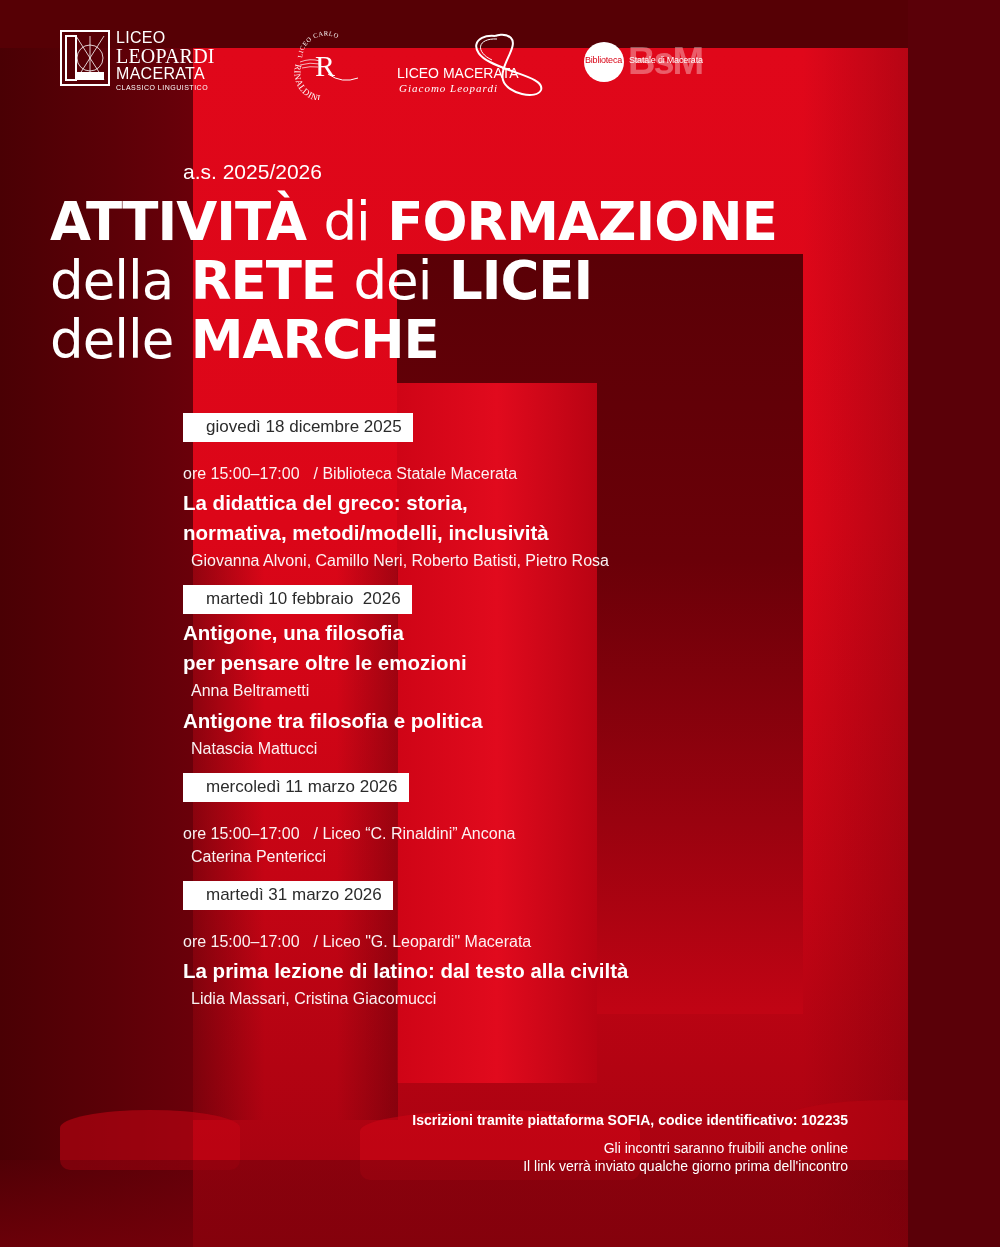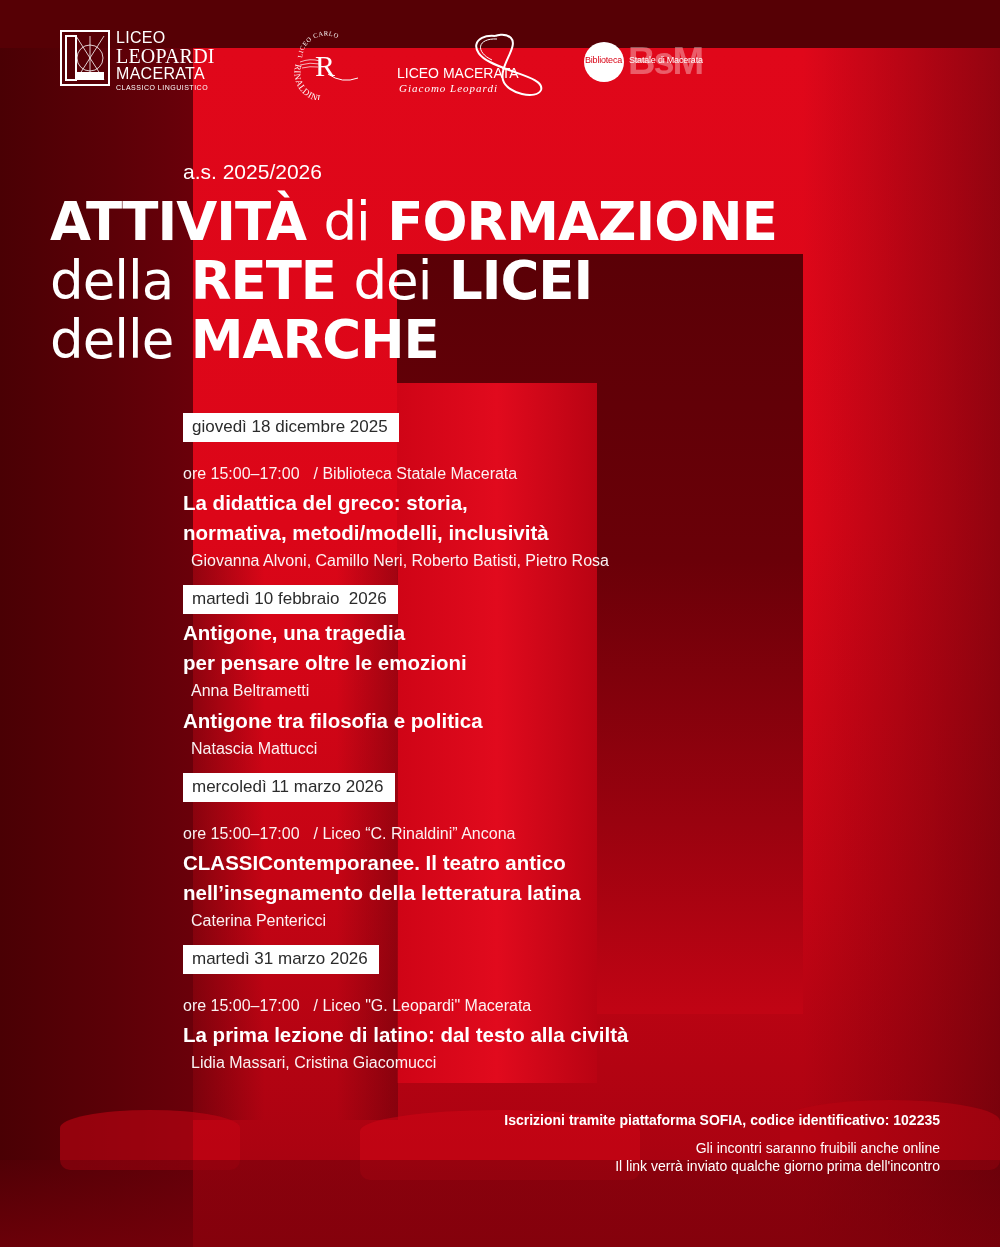--- a/index.html
+++ b/index.html
@@ -1,17 +1,17 @@
 <!DOCTYPE html>
 <html><head>
 <meta charset="utf-8">
 <style>
   html, body { margin:0; padding:0; }
   body { width:1000px; height:1247px; overflow:hidden; background:#5a0008; font-family:"Liberation Sans", sans-serif; }
-  .poster { position:relative; width:1000px; height:1247px; overflow:hidden;
+  .poster { position:relative; width:908px; height:1247px; overflow:hidden;
     background:#d90416; }
   
   .bg { position:absolute; pointer-events:none; }
   .bg-top-band { left:0; top:0; width:1000px; height:48px; background:#560005; }
   .bg-left-strip { left:0; top:0; width:193px; height:1247px;
     background:linear-gradient(90deg,#4a0004 0%,#5c0007 60%,#6a000a 100%); }
   .bg-main-red { left:193px; top:48px; width:807px; height:1199px;
     background:linear-gradient(180deg,#e0071a 0%,#dc0618 40%,#c40414 70%,#a20210 100%); }
   .bg-inner-dark { left:397px; top:254px; width:406px; height:760px;
     background:linear-gradient(180deg,#5a0006 0%,#6a0008 40%,#9a020f 75%,#c10414 100%); }
@@ -50,21 +50,21 @@
 
   
   .year { position:absolute; left:183px; top:160px; color:#fff; font-size:21px; }
   .title { position:absolute; left:50px; top:192px; color:#fff; font-family:"DejaVu Sans", sans-serif; font-size:53px; line-height:59px; font-weight:bold; letter-spacing:-1px; }
   .title .lt { font-weight:normal; }
   .title-line { display:block; white-space:nowrap; }
 
   
   .events { position:absolute; left:183px; top:413px; width:620px; color:#fff; }
   .event { margin-bottom:13px; }
-  .date-tag { display:inline-block; background:#fff; color:#2b2b2b; font-size:17px; padding:3px 11px 4px 9px; line-height:22px; }
+  .date-tag { display:inline-block; background:#fff; color:#2b2b2b; font-size:17px; padding:3px 11px 4px 23px; line-height:22px; }
   .time-row { font-size:16px; margin-top:22px; line-height:20px; opacity:0.95; }
   .time-row .sep { margin-left:14px; }
   .talk-title { font-size:20.5px; font-weight:bold; line-height:30px; margin-top:4px; }
   .speakers { font-size:16px; line-height:22px; margin-top:2px; opacity:0.95;margin-left:8px; }
 
   
   .footer { position:absolute; right:60px; top:1110px; text-align:right; color:#fff; }
   .footer .reg { font-size:14px; font-weight:bold; line-height:20px; }
   .footer .note { font-size:14px; line-height:18px; margin-top:9px; }
 </style>
@@ -151,37 +151,33 @@
       <div class="talk-title">
         <div>La didattica del greco: storia,</div>
         <div>normativa, metodi/modelli, inclusività</div>
       </div>
       <div class="speakers">Giovanna Alvoni, Camillo Neri, Roberto Batisti, Pietro Rosa</div>
     </div>
 
     <div class="event">
       <div class="date-tag" style="white-space:pre">martedì 10 febbraio  2026</div>
       <div class="talk-title">
-        <div>Antigone, una tragedia</div>
+        <div>Antigone, una filosofia</div>
         <div>per pensare oltre le emozioni</div>
       </div>
       <div class="speakers">Anna Beltrametti</div>
       <div class="talk-title">
         <div>Antigone tra filosofia e politica</div>
       </div>
       <div class="speakers">Natascia Mattucci</div>
     </div>
 
     <div class="event">
       <div class="date-tag">mercoledì 11 marzo 2026</div>
       <div class="time-row"><span>ore 15:00–17:00</span><span class="sep">/ Liceo “C. Rinaldini” Ancona</span></div>
-      <div class="talk-title">
-        <div>CLASSIContemporanee. Il teatro antico</div>
-        <div>nell’insegnamento della letteratura latina</div>
-      </div>
       <div class="speakers">Caterina Pentericci</div>
     </div>
 
     <div class="event">
       <div class="date-tag">martedì 31 marzo 2026</div>
       <div class="time-row"><span>ore 15:00–17:00</span><span class="sep">/ Liceo "G. Leopardi" Macerata</span></div>
       <div class="talk-title">
         <div>La prima lezione di latino: dal testo alla civiltà</div>
       </div>
       <div class="speakers">Lidia Massari, Cristina Giacomucci</div>

